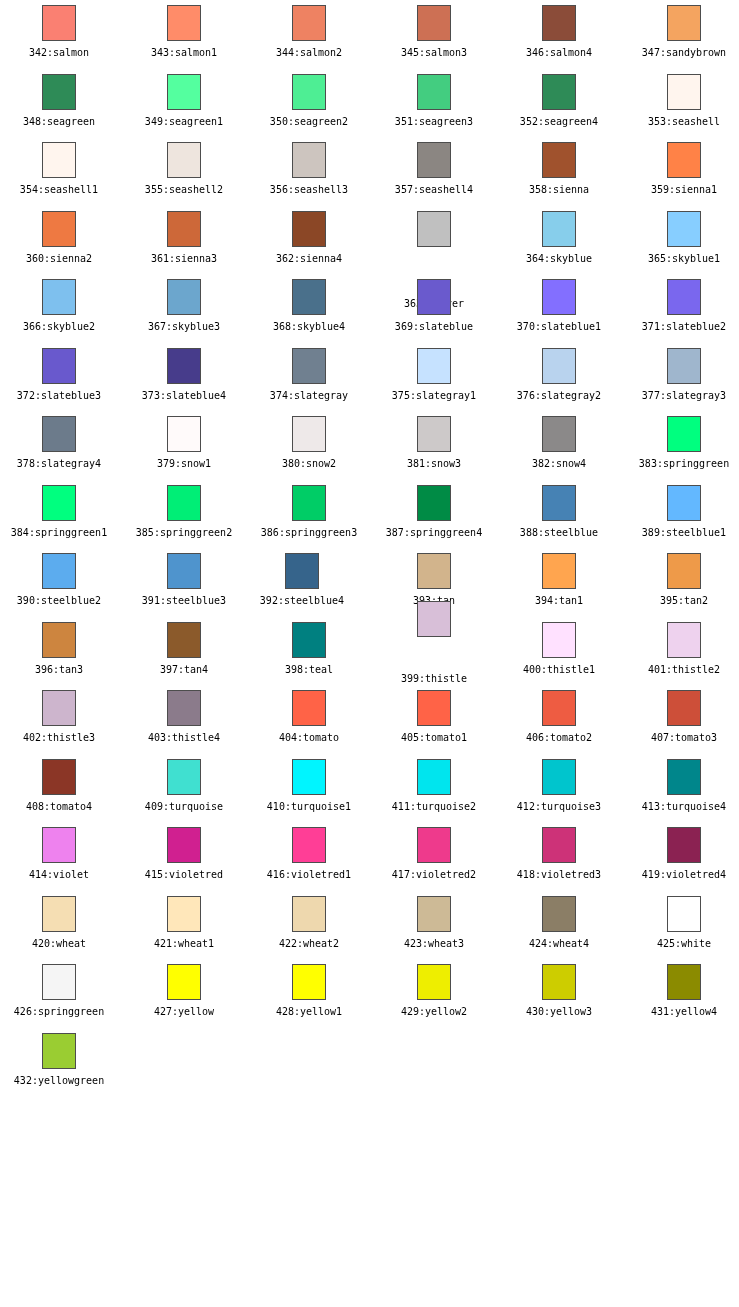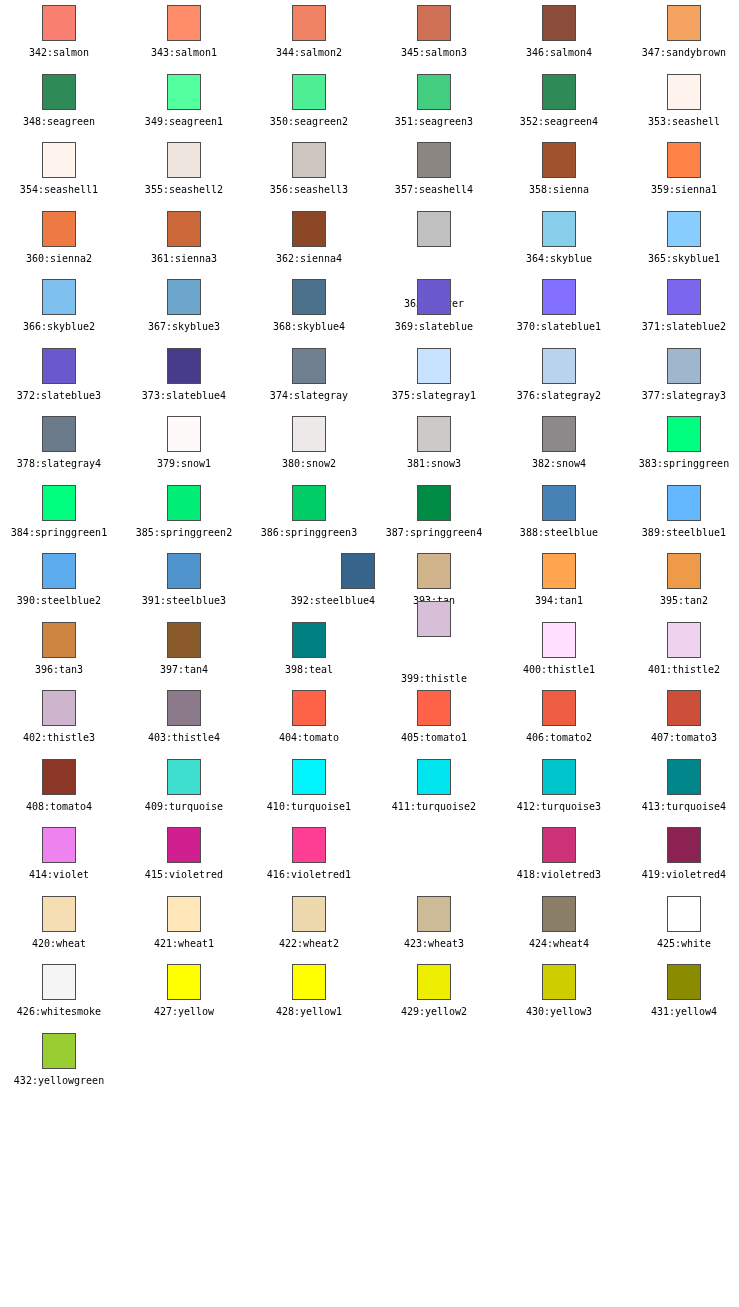--- a/index.html
+++ b/index.html
@@ -240,21 +240,21 @@
       <div class="swatch-label">389:steelblue1</div>
     </div>
     <div class="swatch-cell" style="left: -3px; top: 553px;">
       <div class="swatch-chip" title="#5CACEE" style="background: rgb(92, 172, 238); border-color: rgb(77, 77, 77);"></div>
       <div class="swatch-label">390:steelblue2</div>
     </div>
     <div class="swatch-cell" style="left: 122px; top: 553px;">
       <div class="swatch-chip" title="#4F94CD" style="background: rgb(79, 148, 205); border-color: rgb(77, 77, 77);"></div>
       <div class="swatch-label">391:steelblue3</div>
     </div>
-    <div class="swatch-cell" style="left: 251px; top: 553px; align-items: flex-end;">
+    <div class="swatch-cell" style="left: 240px; top: 553px;">
       <div class="swatch-chip" title="#36648B" style="background: rgb(54, 100, 139); border-color: rgb(77, 77, 77);"></div>
       <div class="swatch-label">392:steelblue4</div>
     </div>
     <div class="swatch-cell" style="left: 372px; top: 553px;">
       <div class="swatch-chip" title="#D2B48C" style="background: rgb(210, 180, 140); border-color: rgb(77, 77, 77);"></div>
       <div class="swatch-label">393:tan</div>
     </div>
     <div class="swatch-cell" style="left: 497px; top: 553px;">
       <div class="swatch-chip" title="#FFA54F" style="background: rgb(255, 165, 79); border-color: rgb(77, 77, 77);"></div>
       <div class="swatch-label">394:tan1</div>
@@ -340,20 +340,24 @@
       <div class="swatch-label">414:violet</div>
     </div>
     <div class="swatch-cell" style="left: 122px; top: 827px;">
       <div class="swatch-chip" title="#D02090" style="background: rgb(208, 32, 144); border-color: rgb(77, 77, 77);"></div>
       <div class="swatch-label">415:violetred</div>
     </div>
     <div class="swatch-cell" style="left: 247px; top: 827px;">
       <div class="swatch-chip" title="#FF3E96" style="background: rgb(255, 62, 150); border-color: rgb(77, 77, 77);"></div>
       <div class="swatch-label">416:violetred1</div>
     </div>
+    <div class="swatch-cell" style="left: 372px; top: 827px;">
+      <div class="swatch-chip" title="#EE3A8C" style="background: rgb(238, 58, 140); border-color: rgb(77, 77, 77);"></div>
+      <div class="swatch-label">417:violetred2</div>
+    </div>
     <div class="swatch-cell" style="left: 497px; top: 827px;">
       <div class="swatch-chip" title="#CD3278" style="background: rgb(205, 50, 120); border-color: rgb(77, 77, 77);"></div>
       <div class="swatch-label">418:violetred3</div>
     </div>
     <div class="swatch-cell" style="left: 622px; top: 827px;">
       <div class="swatch-chip" title="#8B2252" style="background: rgb(139, 34, 82); border-color: rgb(77, 77, 77);"></div>
       <div class="swatch-label">419:violetred4</div>
     </div>
     <div class="swatch-cell" style="left: -3px; top: 895.5px;">
       <div class="swatch-chip" title="#F5DEB3" style="background: rgb(245, 222, 179); border-color: rgb(77, 77, 77);"></div>
@@ -374,21 +378,21 @@
     <div class="swatch-cell" style="left: 497px; top: 895.5px;">
       <div class="swatch-chip" title="#8B7E66" style="background: rgb(139, 126, 102); border-color: rgb(77, 77, 77);"></div>
       <div class="swatch-label">424:wheat4</div>
     </div>
     <div class="swatch-cell" style="left: 622px; top: 895.5px;">
       <div class="swatch-chip" title="#FFFFFF" style="background: rgb(255, 255, 255); border-color: rgb(77, 77, 77);"></div>
       <div class="swatch-label">425:white</div>
     </div>
     <div class="swatch-cell" style="left: -3px; top: 964px;">
       <div class="swatch-chip" title="#F5F5F5" style="background: rgb(245, 245, 245); border-color: rgb(77, 77, 77);"></div>
-      <div class="swatch-label">426:whitesmoke</div>
+      <div class="swatch-label">426:springgreen</div>
     </div>
     <div class="swatch-cell" style="left: 122px; top: 964px;">
       <div class="swatch-chip" title="#FFFF00" style="background: rgb(255, 255, 0); border-color: rgb(77, 77, 77);"></div>
       <div class="swatch-label">427:yellow</div>
     </div>
     <div class="swatch-cell" style="left: 247px; top: 964px;">
       <div class="swatch-chip" title="#FFFF00" style="background: rgb(255, 255, 0); border-color: rgb(77, 77, 77);"></div>
       <div class="swatch-label">428:yellow1</div>
     </div>
     <div class="swatch-cell" style="left: 372px; top: 964px;">

